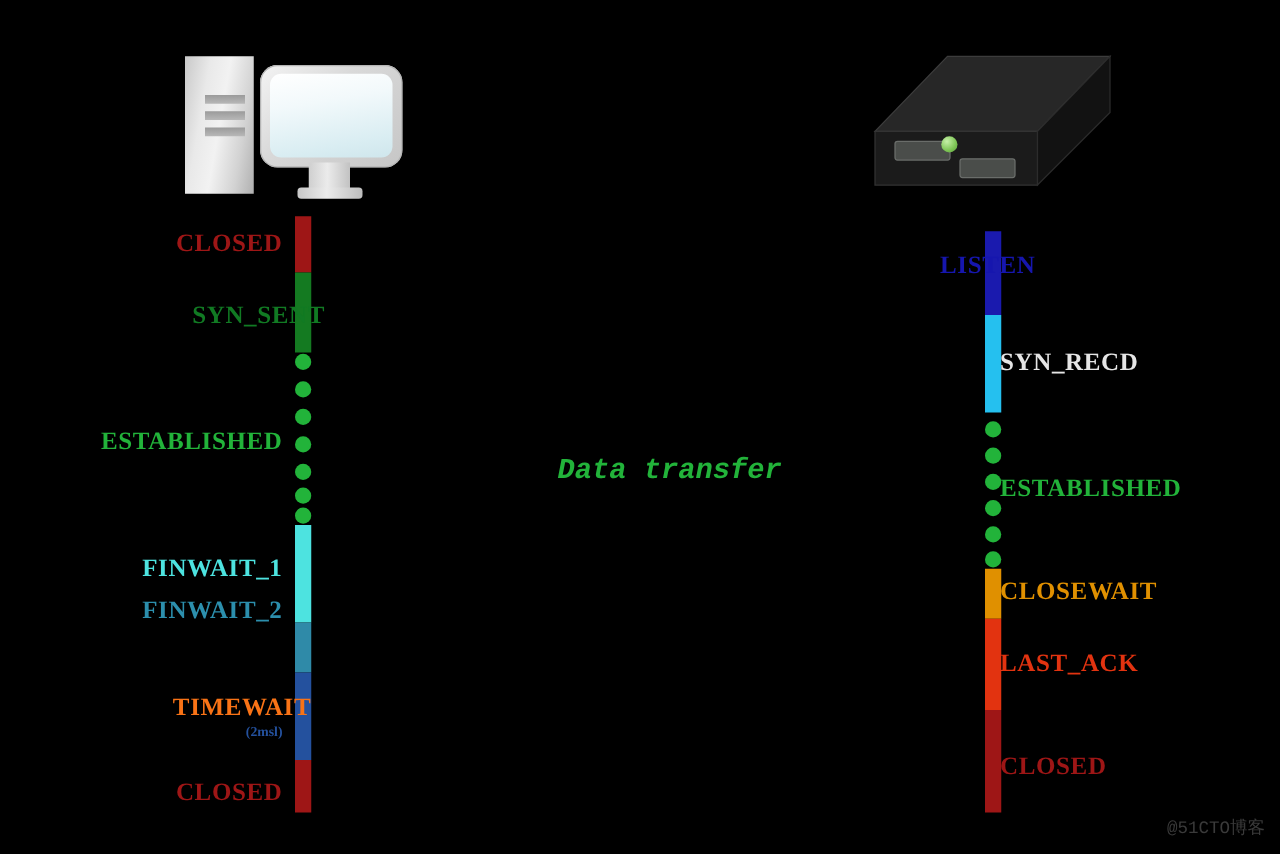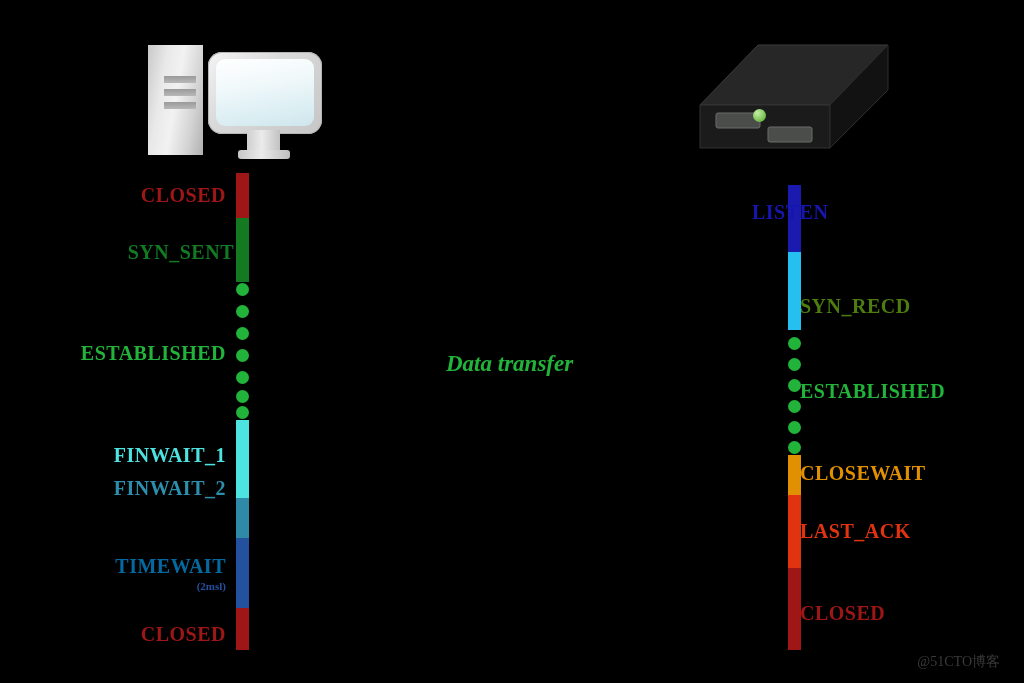--- a/index.html
+++ b/index.html
@@ -130,23 +130,23 @@
     position: absolute;
     font-family: "Liberation Serif", serif;
     font-style: italic;
     font-weight: bold;
     font-size: 23px;
     color: #22b33a;
     white-space: nowrap;
   }
   .watermark {
     position: absolute;
-    right: 24px;
+    right: 12px;
     bottom: 12px;
-    font-family: Liberation Serif, serif;
+    font-family: Liberation Mono, monospace;
     font-size: 14px;
     color: #3a3a3a;
     white-space: nowrap;
   }
 </style>
 </head>
 <body>
 
 <div id="canvas">
 
@@ -171,59 +171,59 @@
       <rect x="18" y="70" width="44" height="15" rx="2" fill="#4a4d4a" stroke="#6a6d6a" stroke-width="1"></rect>
       <rect x="70" y="84" width="44" height="15" rx="2" fill="#4a4d4a" stroke="#6a6d6a" stroke-width="1"></rect>
     </svg>
     <div class="srv-led"></div>
   </div>
 
   <div id="client-timeline">
       <div class="bar-seg" style="left: 236px; top: 173px; height: 45px; background: rgb(158, 22, 22);"></div>
       <div class="state-label r" style="top: 185px; color: rgb(158, 22, 22); right: 798px;">CLOSED</div>
       <div class="bar-seg" style="left: 236px; top: 218px; height: 64px; background: rgb(20, 122, 33);"></div>
-      <div class="state-label r" style="top: 242px; color: rgb(17, 122, 35); right: 790px;">SYN_SENT</div>
+      <div class="state-label r" style="top: 242px; color: rgb(17, 122, 35); right: 764px;">SYN_SENT</div>
       <div class="bar-seg" style="left: 236px; top: 282px; height: 138px; background: transparent;"></div>
       <div class="state-label r" style="top: 343px; color: rgb(34, 179, 58); right: 798px;">ESTABLISHED</div>
       <div class="bar-seg" style="left: 236px; top: 420px; height: 78px; background: rgb(77, 227, 224);"></div>
       <div class="state-label r" style="top: 445px; color: rgb(77, 227, 224); right: 798px;">FINWAIT_1</div>
       <div class="bar-seg" style="left: 236px; top: 498px; height: 40px; background: rgb(47, 138, 168);"></div>
       <div class="state-label r" style="top: 478px; color: rgb(44, 143, 173); right: 798px;">FINWAIT_2</div>
       <div class="bar-seg" style="left: 236px; top: 538px; height: 70px; background: rgb(36, 81, 158);"></div>
-      <div class="state-label r" style="top: 556px; color: #0369a1; right: 798px;">TIMEWAIT</div>
+      <div class="state-label r" style="top: 556px; color: #f97316; right: 775px;">TIMEWAIT</div>
       <div class="bar-seg" style="left: 236px; top: 608px; height: 42px; background: rgb(158, 22, 22);"></div>
       <div class="state-label r" style="top: 624px; color: rgb(158, 22, 22); right: 798px;">CLOSED</div>
       <div class="dot" style="left: 236px; top: 283px;"></div>
       <div class="dot" style="left: 236px; top: 305px;"></div>
       <div class="dot" style="left: 236px; top: 327px;"></div>
       <div class="dot" style="left: 236px; top: 349px;"></div>
       <div class="dot" style="left: 236px; top: 371px;"></div>
       <div class="dot" style="left: 236px; top: 390px;"></div>
       <div class="dot" style="left: 236px; top: 406px;"></div>
       <div class="sub-label" style="top: 581px; color: rgb(36, 81, 158); right: 798px;">(2msl)</div>
     </div>
 
   <div id="server-timeline">
       <div class="bar-seg" style="left: 788px; top: 185px; height: 67px; background: rgb(26, 26, 174);"></div>
       <div class="state-label" style="top: 202px; color: rgb(22, 22, 174); left: 752px;">LISTEN</div>
       <div class="bar-seg" style="left: 788px; top: 252px; height: 78px; background: rgb(37, 192, 239);"></div>
-      <div class="state-label" style="top: 296px; color: #4d7c0f; left: 800px;">SYN_RECD</div>
+      <div class="state-label" style="top: 280px; color: #e5e5e5; left: 800px;">SYN_RECD</div>
       <div class="bar-seg" style="left: 788px; top: 330px; height: 125px; background: transparent;"></div>
       <div class="state-label" style="top: 381px; color: rgb(34, 179, 58); left: 800px;">ESTABLISHED</div>
       <div class="bar-seg" style="left: 788px; top: 455px; height: 40px; background: rgb(224, 144, 0);"></div>
       <div class="state-label" style="top: 463px; color: rgb(224, 144, 0); left: 800px;">CLOSEWAIT</div>
       <div class="bar-seg" style="left: 788px; top: 495px; height: 73px; background: rgb(226, 51, 16);"></div>
       <div class="state-label" style="top: 521px; color: rgb(226, 51, 16); left: 800px;">LAST_ACK</div>
       <div class="bar-seg" style="left: 788px; top: 568px; height: 82px; background: rgb(158, 22, 22);"></div>
       <div class="state-label" style="top: 603px; color: rgb(158, 22, 22); left: 800px;">CLOSED</div>
       <div class="dot" style="left: 788px; top: 337px;"></div>
       <div class="dot" style="left: 788px; top: 358px;"></div>
       <div class="dot" style="left: 788px; top: 379px;"></div>
       <div class="dot" style="left: 788px; top: 400px;"></div>
       <div class="dot" style="left: 788px; top: 421px;"></div>
       <div class="dot" style="left: 788px; top: 441px;"></div>
     </div>
 
-  <div class="data-transfer" style="left:446px; top:351px;">Data transfer</div>
+  <div class="data-transfer" style="left:446px; top:363px;font-family:Liberation Mono, monospace;">Data transfer</div>
 
   <div class="watermark">@51CTO博客</div>
 
 </div>
 
 </body></html>

